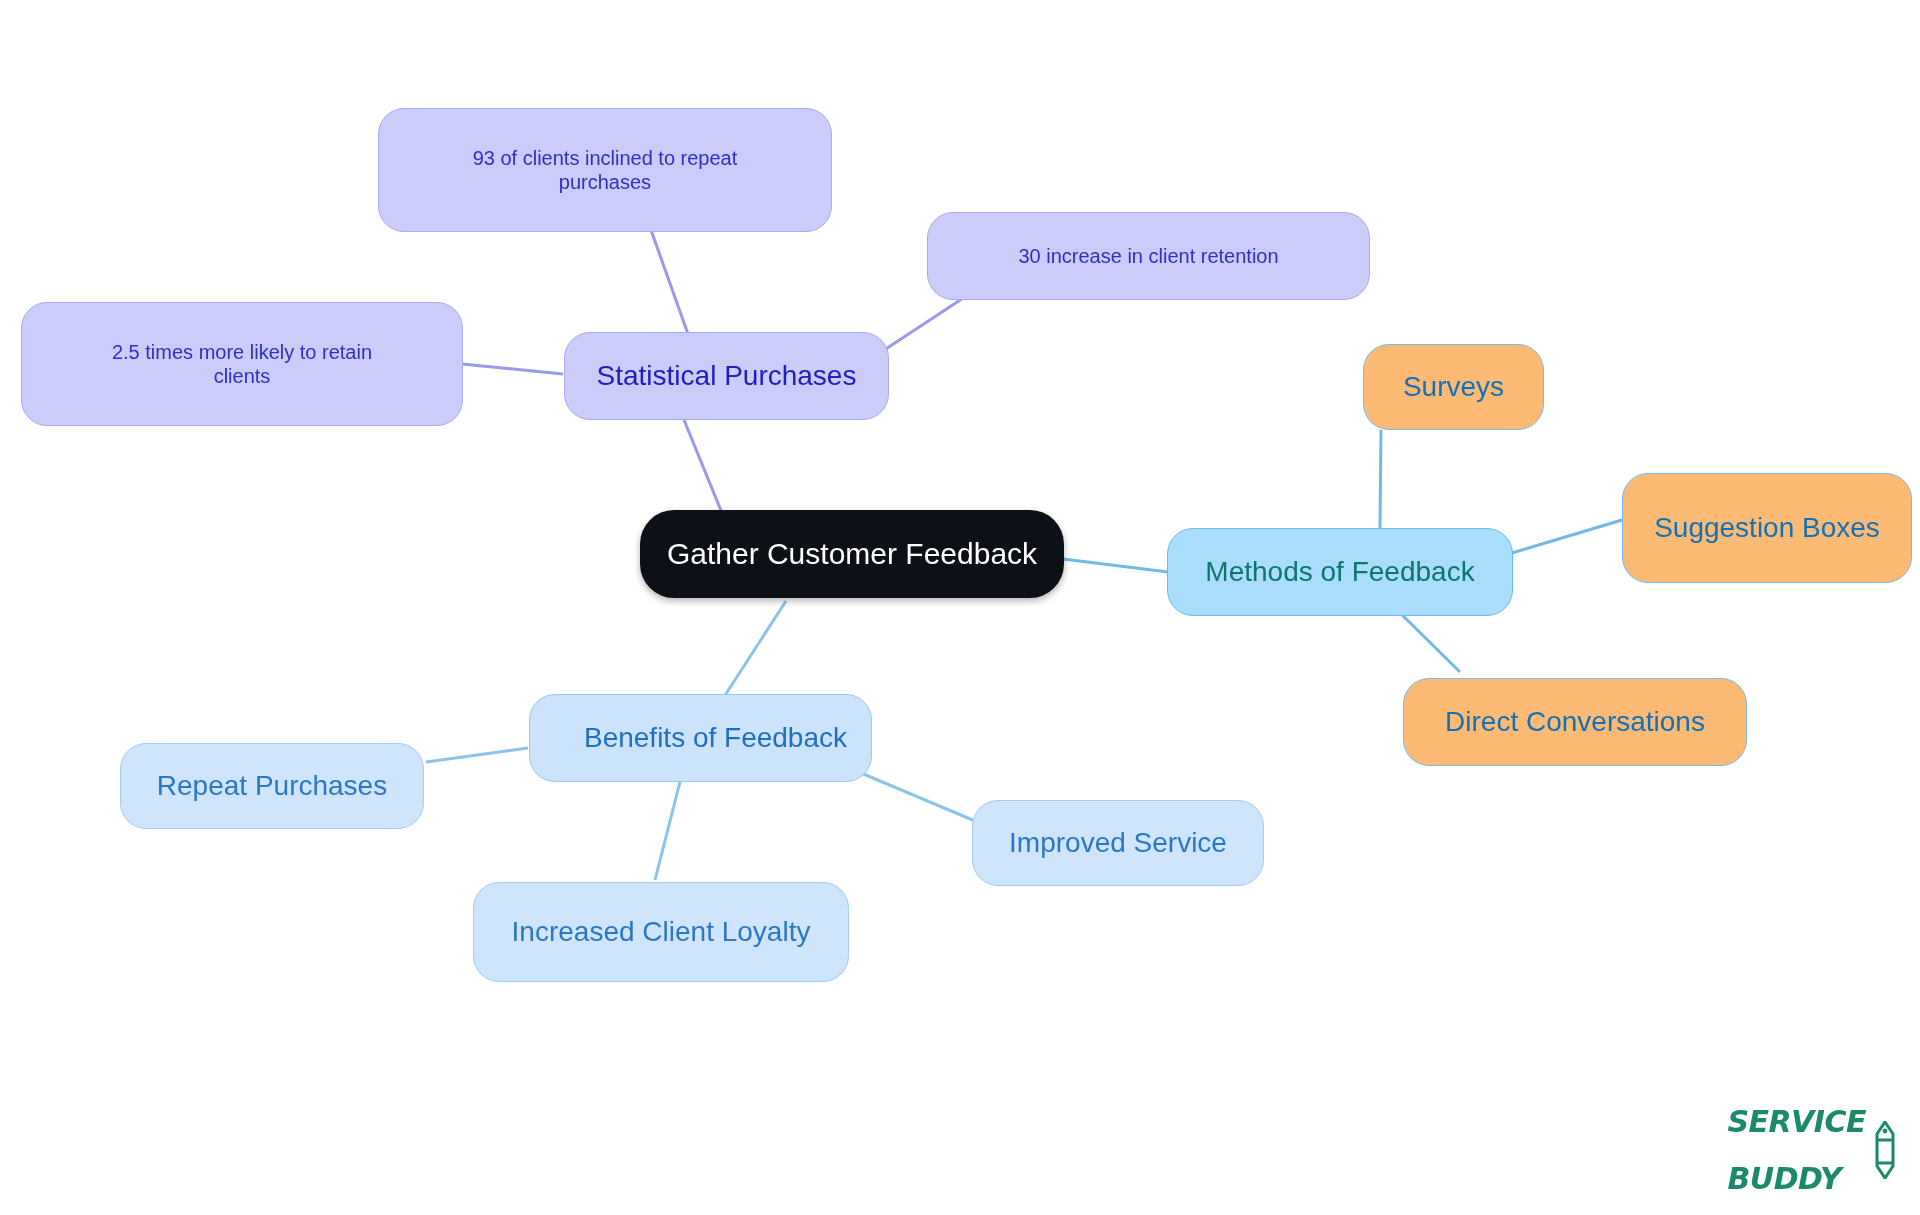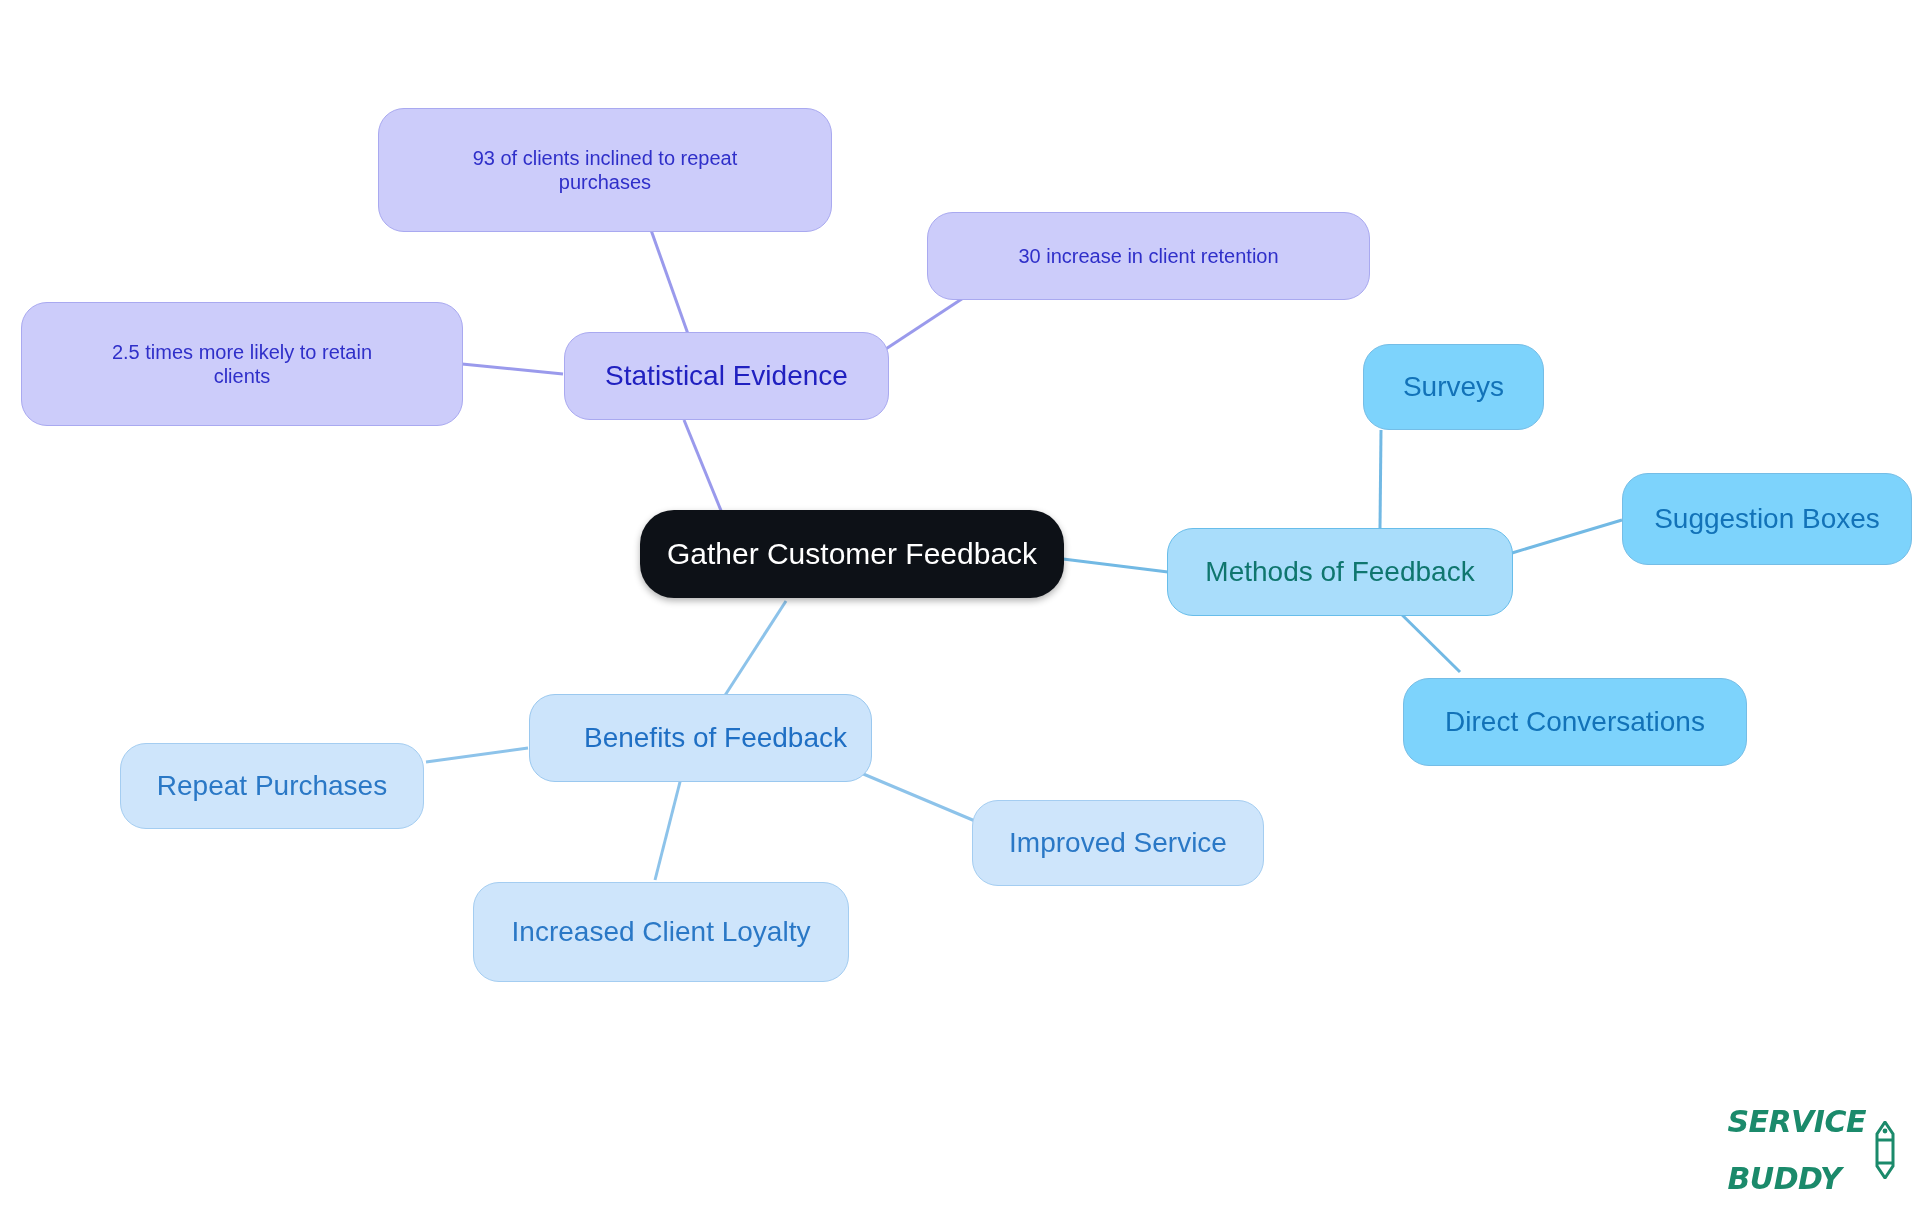--- a/index.html
+++ b/index.html
@@ -58,21 +58,21 @@
     color: #2020c0;
     font-size: 28px;
   }
   .node.blue-methods {
     background: #a9ddfb;
     border: 1.6px solid #68bdea;
     color: #0f766e;
     font-size: 28px;
   }
   .node.blue-child {
-    background: #7dd3fc;
+    background: #fdba74;
     border: 1.6px solid #75bde6;
     color: #1272b8;
     font-size: 28px;
   }
   .node.blue-benefits {
     background: #cce4fb;
     border: 1.6px solid #9ac8ef;
     color: #1f6fc4;
     font-size: 28px;
     padding-left: 44px;
@@ -135,21 +135,21 @@
     <path d="M 681,778 L 655,880" stroke="#8dc3ea" stroke-width="3" fill="none"></path>
 
     <path d="M 861,773 L 975,821" stroke="#8dc3ea" stroke-width="3" fill="none"></path>
   </svg>
 
   <div class="node root" style="left:640px; top:510px; width:424px; height:88px;">
     <span>Gather Customer Feedback</span>
   </div>
 
   <div class="node purple-branch" style="left:564px; top:332px; width:325px; height:88px;">
-    <span>Statistical Evidence</span>
+    <span>Statistical Purchases</span>
   </div>
 
   <div class="node purple" style="left:378px; top:108px; width:454px; height:124px;">
     <span>93 of clients inclined to repeat
 purchases</span>
   </div>
 
   <div class="node purple" style="left:927px; top:212px; width:443px; height:88px;">
     <span>30 increase in client retention</span>
   </div>
@@ -160,21 +160,21 @@
   </div>
 
   <div class="node blue-methods" style="left:1167px; top:528px; width:346px; height:88px;">
     <span>Methods of Feedback</span>
   </div>
 
   <div class="node blue-child" style="left:1363px; top:344px; width:181px; height:86px;">
     <span>Surveys</span>
   </div>
 
-  <div class="node blue-child" style="left:1622px; top:473px; width:290px; height:92px;align-items:center;">
+  <div class="node blue-child" style="left:1622px; top:473px; width:290px; height:110px;align-items:center;">
     <span>Suggestion Boxes</span>
   </div>
 
   <div class="node blue-child" style="left:1403px; top:678px; width:344px; height:88px;">
     <span>Direct Conversations</span>
   </div>
 
   <div class="node blue-benefits" style="left:529px; top:694px; width:343px; height:88px;">
     <span>Benefits of Feedback</span>
   </div>

